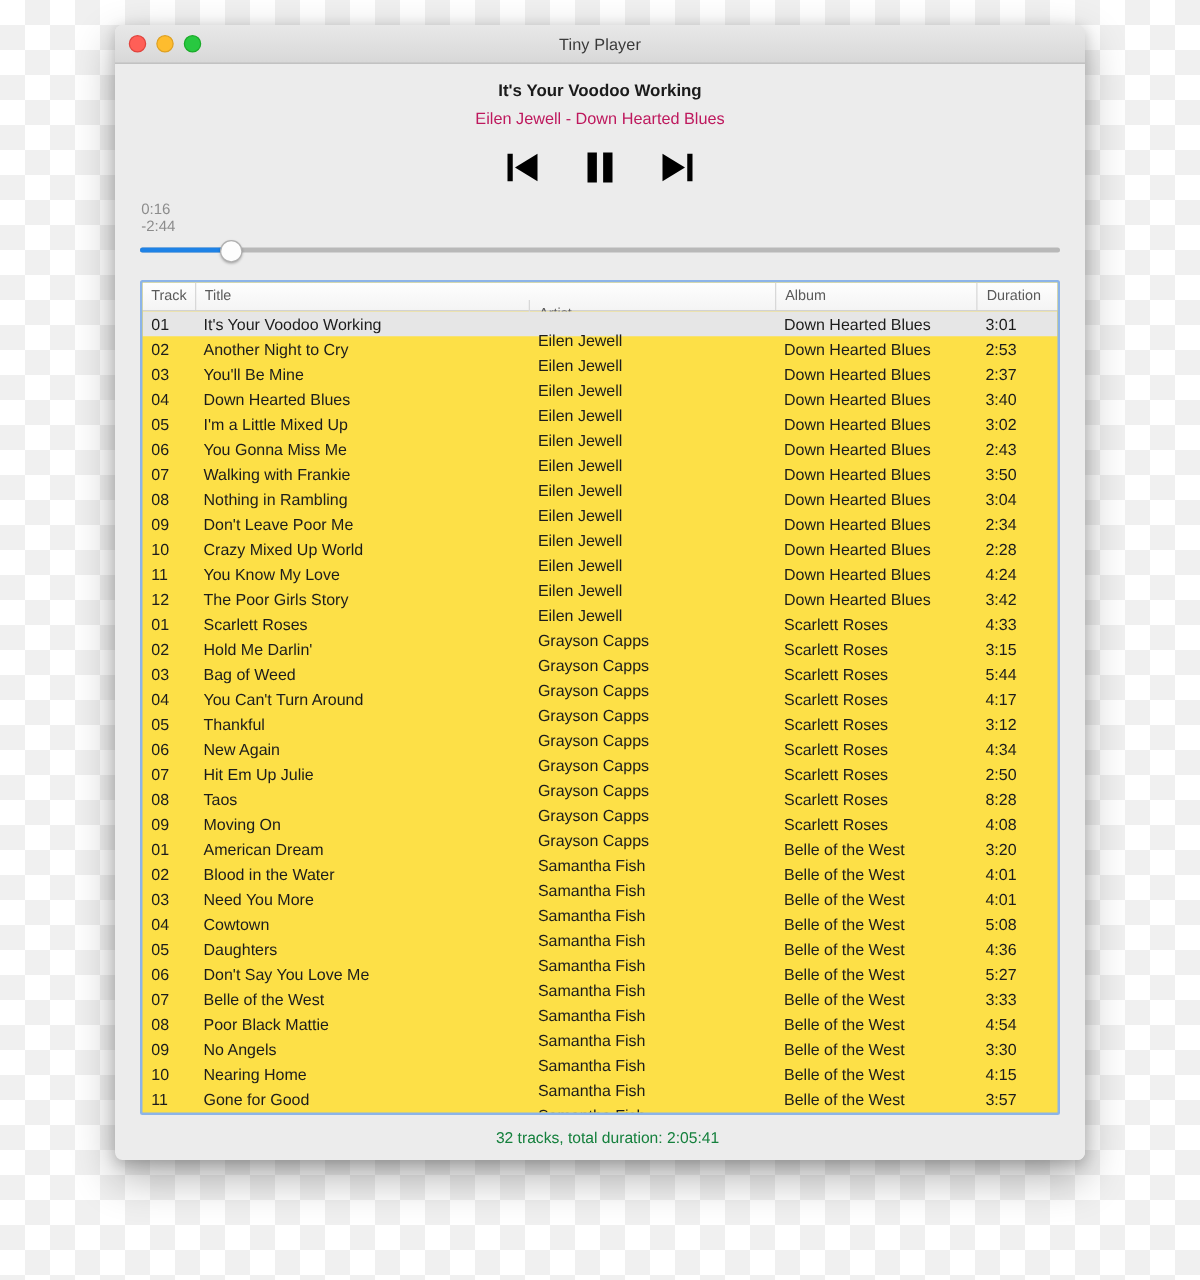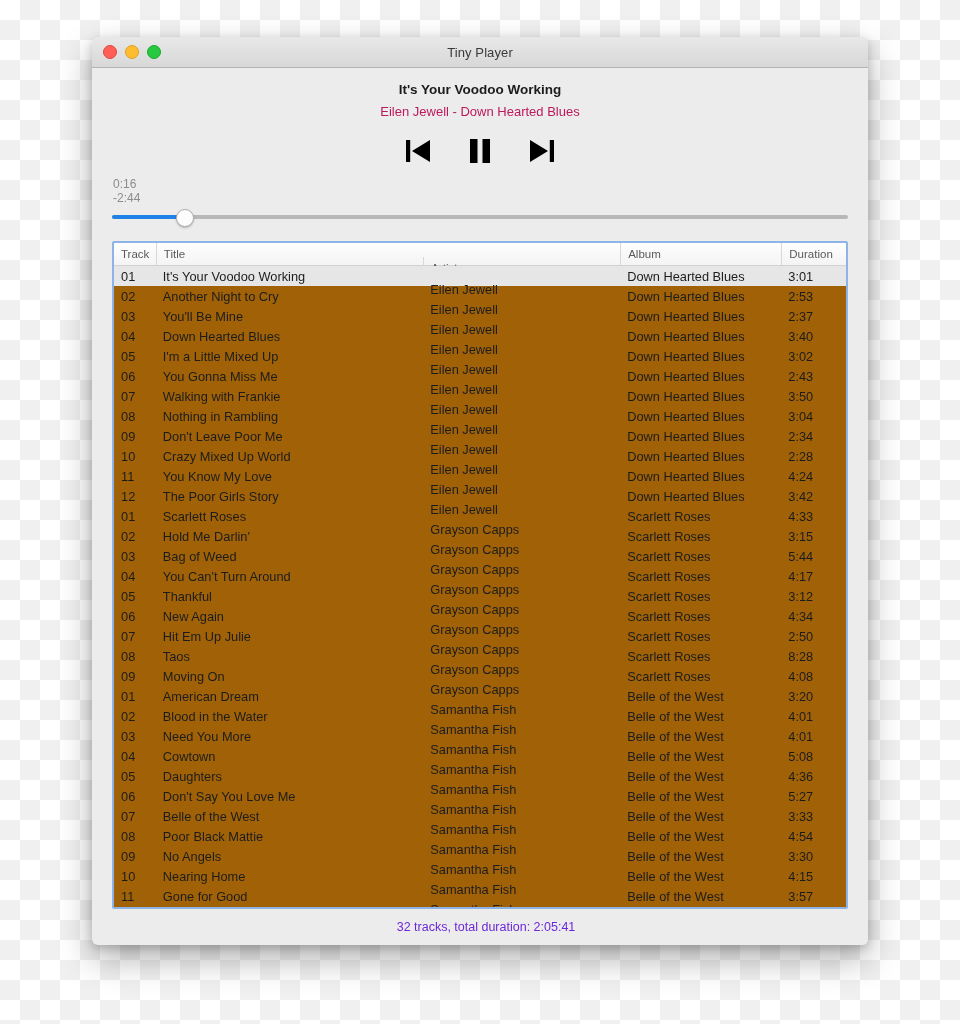--- a/index.html
+++ b/index.html
@@ -17,21 +17,21 @@
       linear-gradient(45deg, #f0f0f0 25%, transparent 25%, transparent 75%, #f0f0f0 75%);
     background-size: 40px 40px;
     background-position: 0 0, 20px 20px;
     position: relative;
   }
 
   
   .window {
     position: absolute;
     left: 92px;
-    top: 37px;
+    top: 20px;
     width: 776px;
     height: 908px;
     background: #ececec;
     border-radius: 6px;
     box-shadow: 0 14px 34px rgba(0,0,0,0.30), 0 3px 10px rgba(0,0,0,0.18);
     overflow: hidden;
     display: flex;
     flex-direction: column;
   }
 
@@ -158,21 +158,21 @@
     border: 1px solid #b0b0b0;
     box-shadow: 0 1px 2px rgba(0,0,0,0.25);
   }
 
   
   .table-area {
     margin: 16px 20px 0 20px;
     flex: 1 1 auto;
     border: 2px solid #8cb4e8;
     border-radius: 2px;
-    background: #a16207;
+    background: #fde047;
     overflow: hidden;
     display: flex;
     flex-direction: column;
   }
   .thead {
     display: flex;
     height: 22px;
     min-height: 22px;
     align-items: center;
     background: linear-gradient(to bottom, #fefefe 0%, #f4f4f4 100%);
@@ -217,21 +217,21 @@
   .c-duration { width: 65px; }
 
   
   .statusbar {
     height: 36px;
     min-height: 36px;
     display: flex;
     align-items: center;
     justify-content: center;
     font-size: 12.5px;
-    color: #6d28d9;
+    color: #15803d;
     background: #ececec;
     margin-left: 12px;
   }
 </style>
 </head>
 <body>
 
 <div class="window">
 
   <div class="titlebar">

